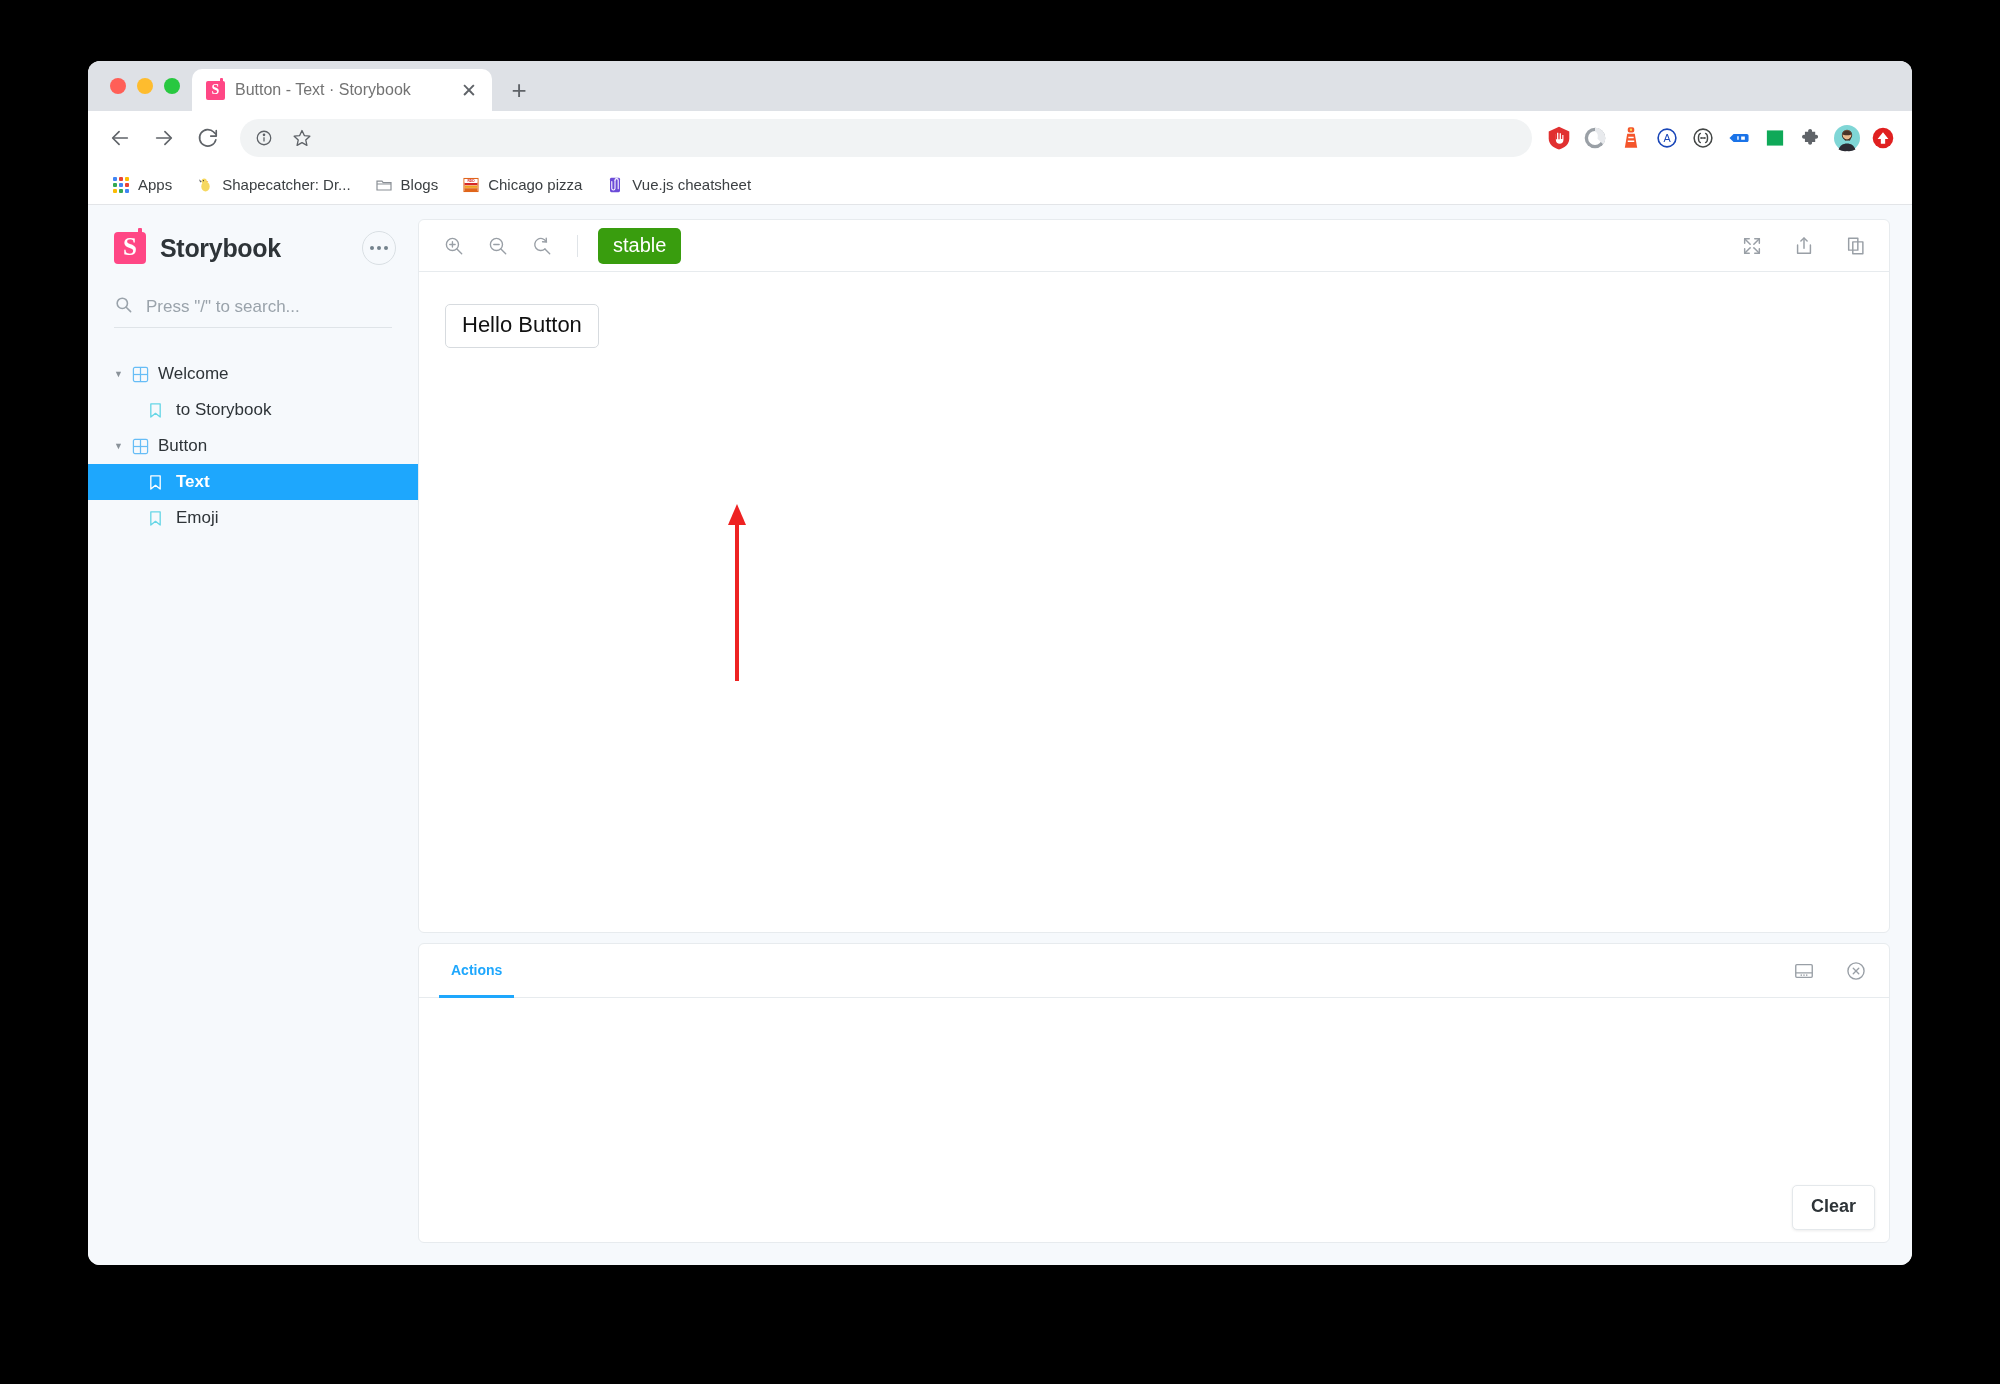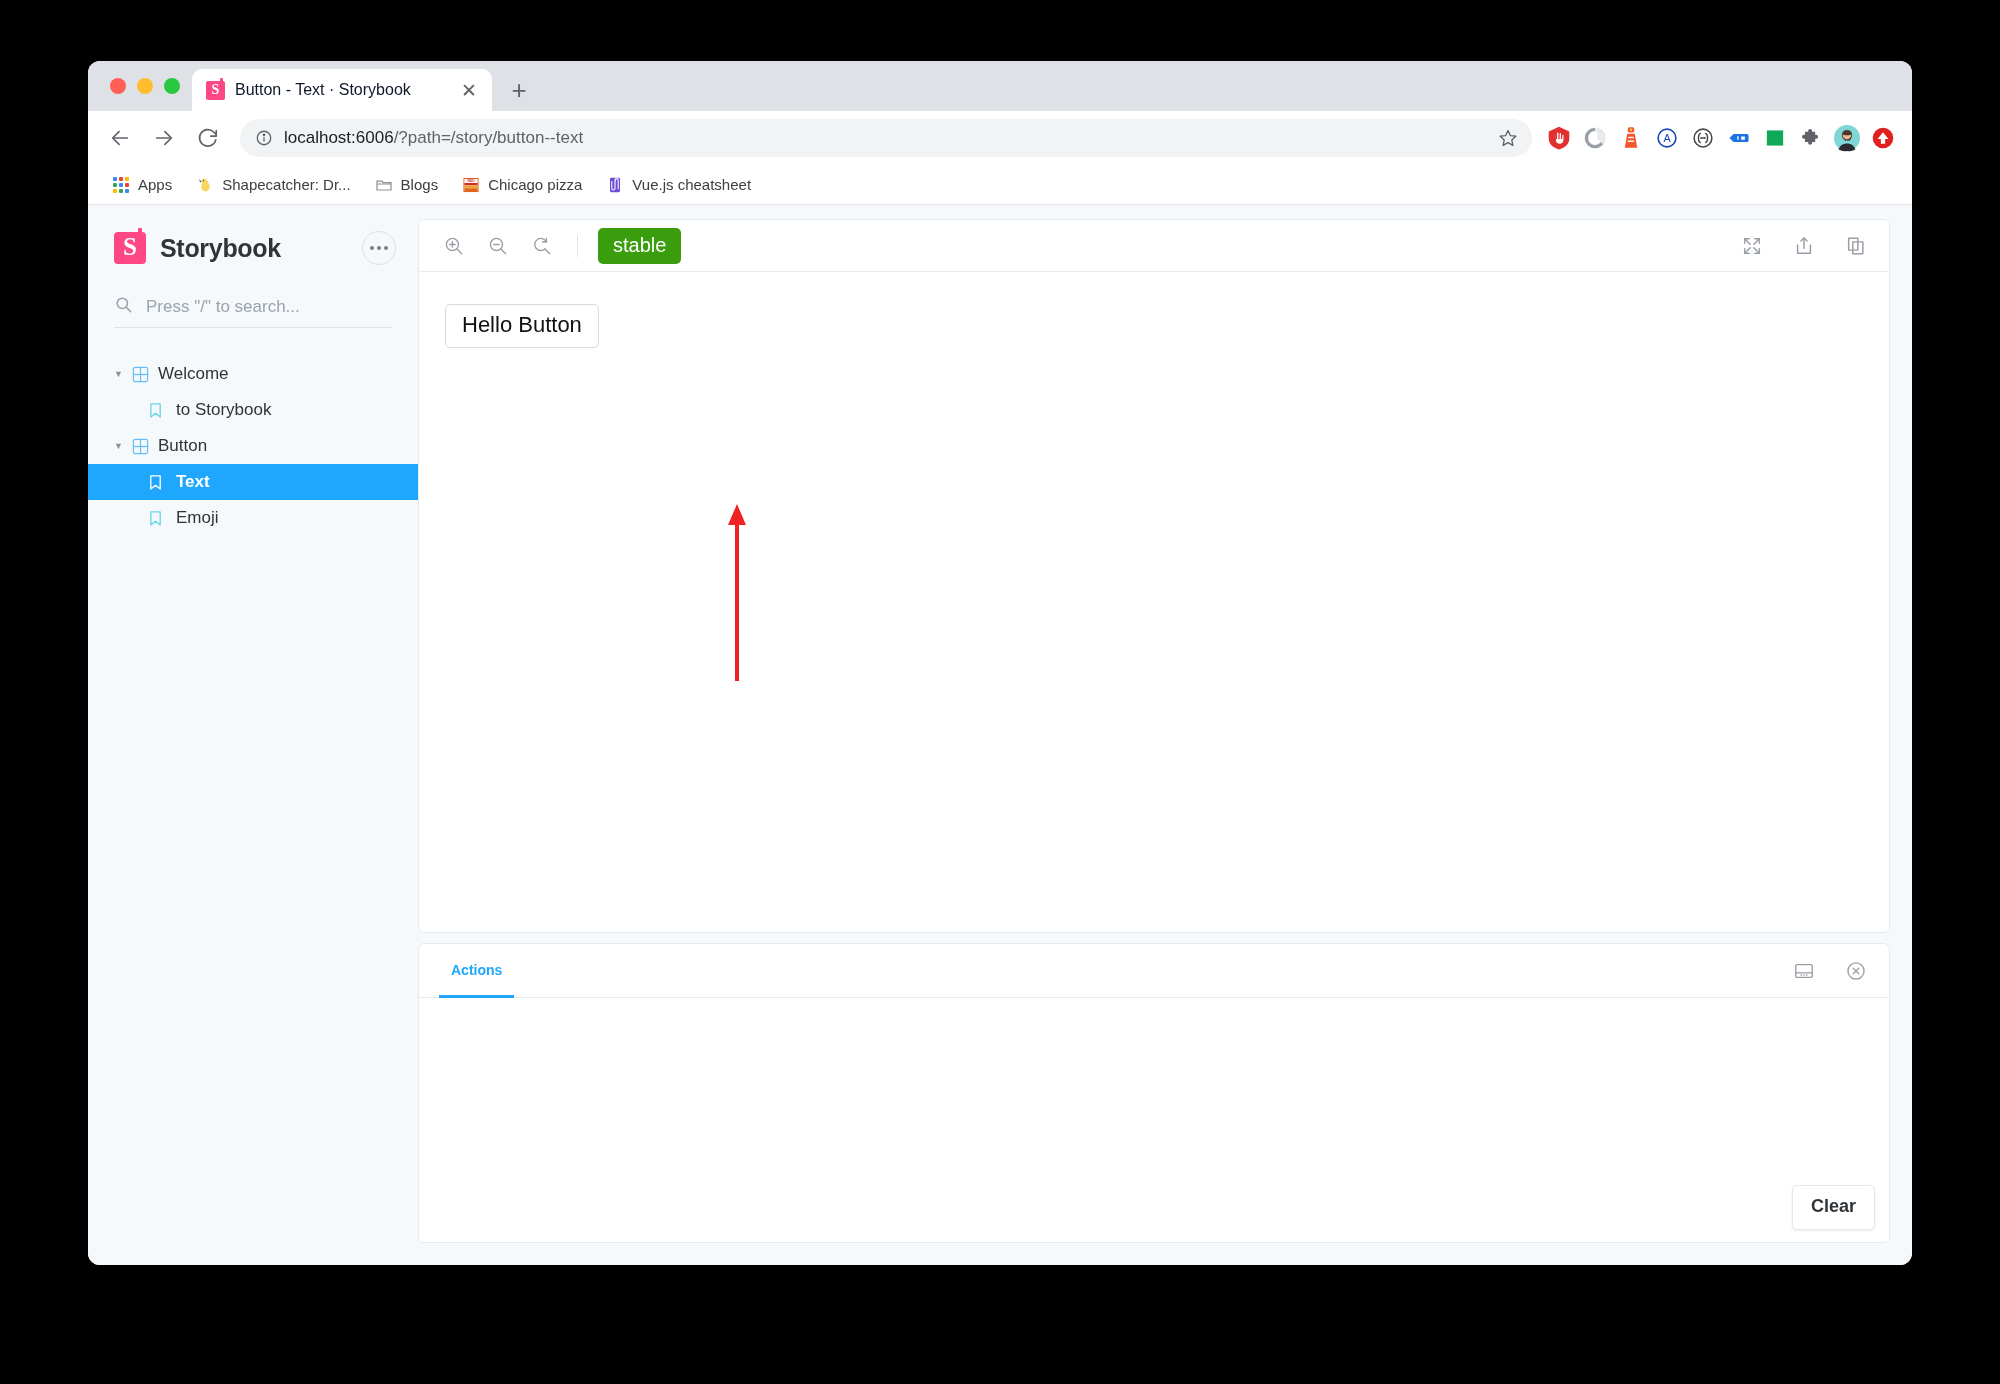--- a/index.html
+++ b/index.html
@@ -55,21 +55,21 @@
     font-family: "Liberation Serif", serif;
     flex: 0 0 auto;
     position: relative;
   }
   .tab-favicon::after{
     content:""; position:absolute; top:-3px; right:2px;
     width:3px;height:5px;background:#ff4785;border-radius:1px;
   }
   .tab-title {
     flex: 1 1 auto;
-    font-size: 16px; color: #0f172a;
+    font-size: 16px; color: #737373;
     white-space: nowrap; overflow: hidden; text-overflow: ellipsis;
   }
   .tab-close {
     width: 22px; height: 22px; flex: 0 0 auto;
     display: flex; align-items: center; justify-content: center;
     color: #5f6368; font-size: 19px; line-height: 1;
   }
   .newtab {
     width: 34px; height: 34px; margin: 0 0 4px 10px;
     display: flex; align-items: center; justify-content: center;
@@ -359,21 +359,20 @@
     </div>
 
     <div class="omnibox">
       <span class="info-icon">
         <svg width="18" height="18" viewBox="0 0 24 24" fill="none" stroke="currentColor" stroke-width="1.7">
             <circle cx="12" cy="12" r="9"></circle>
             <line x1="12" y1="11" x2="12" y2="16.5"></line>
             <circle cx="12" cy="7.8" r=".9" fill="currentColor"></circle>
           </svg>
       </span>
-      <span class="url"><b>localhost:6006</b><span>/?path=/story/button--text</span></span>
       <span class="star">
         <svg width="20" height="20" viewBox="0 0 24 24" fill="none" stroke="currentColor" stroke-width="1.6" stroke-linejoin="round">
             <polygon points="12,3 14.8,9.1 21.4,9.8 16.5,14.3 17.9,20.8 12,17.5 6.1,20.8 7.5,14.3 2.6,9.8 9.2,9.1"></polygon>
           </svg>
       </span>
     </div>
 
     <div class="ext-icons">
       <span class="ext">
         <svg width="26" height="26" viewBox="0 0 24 24">

